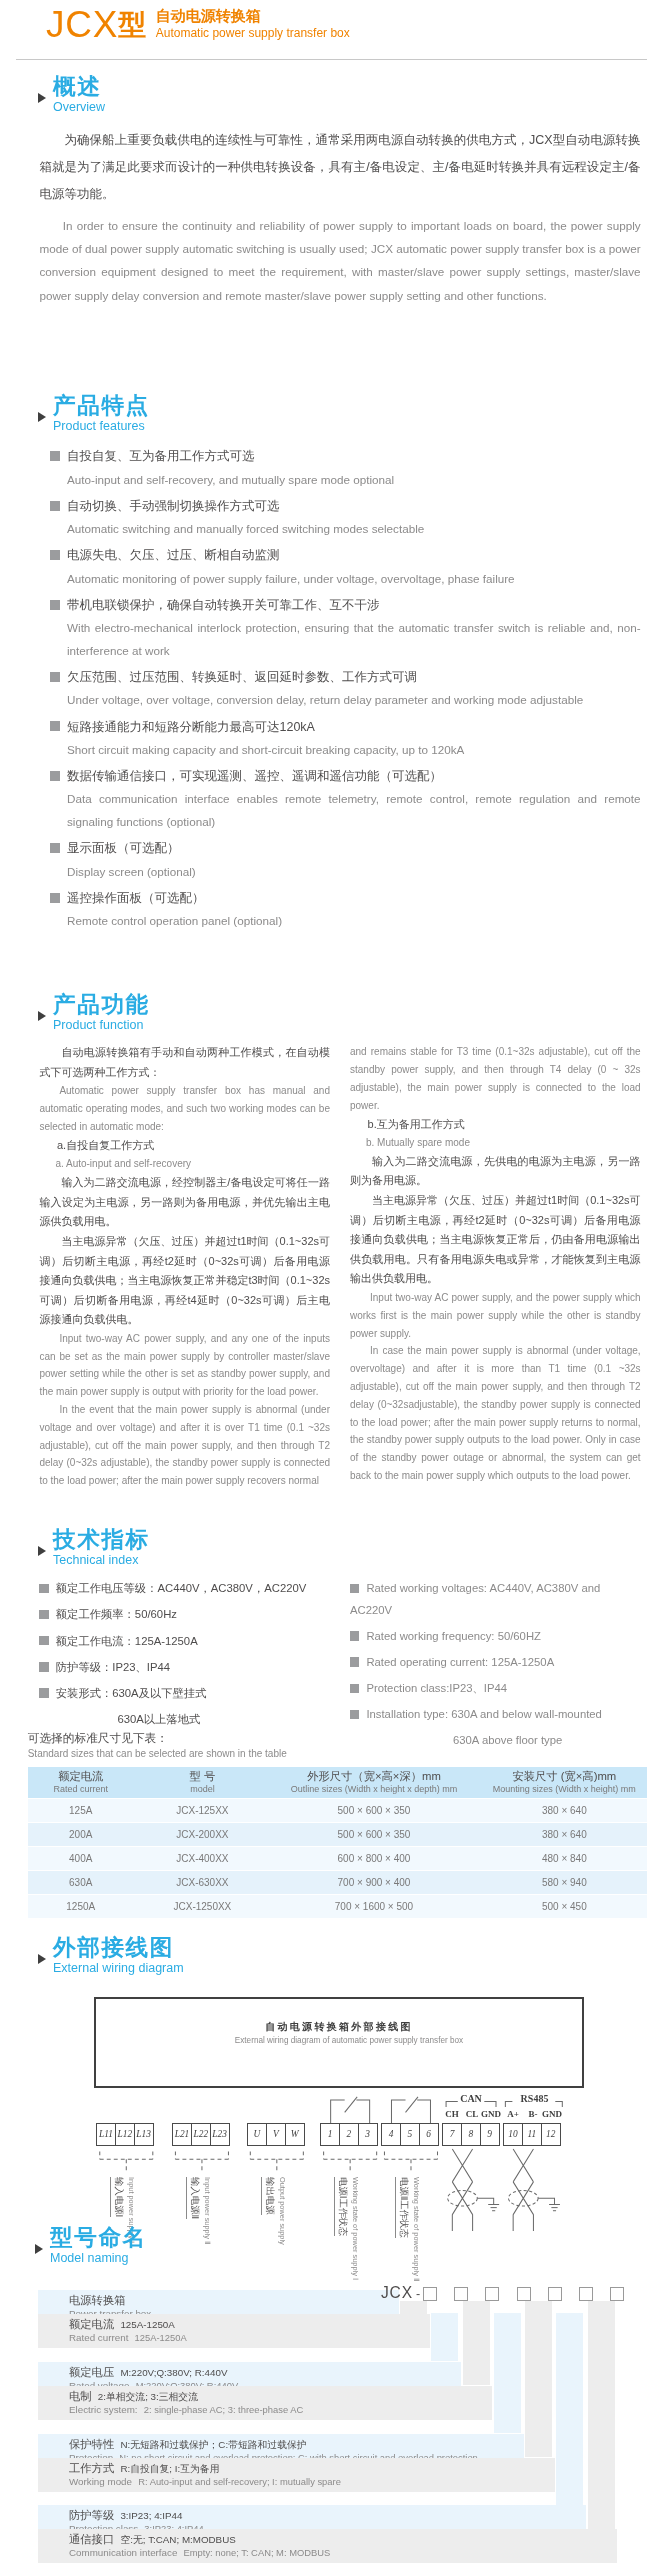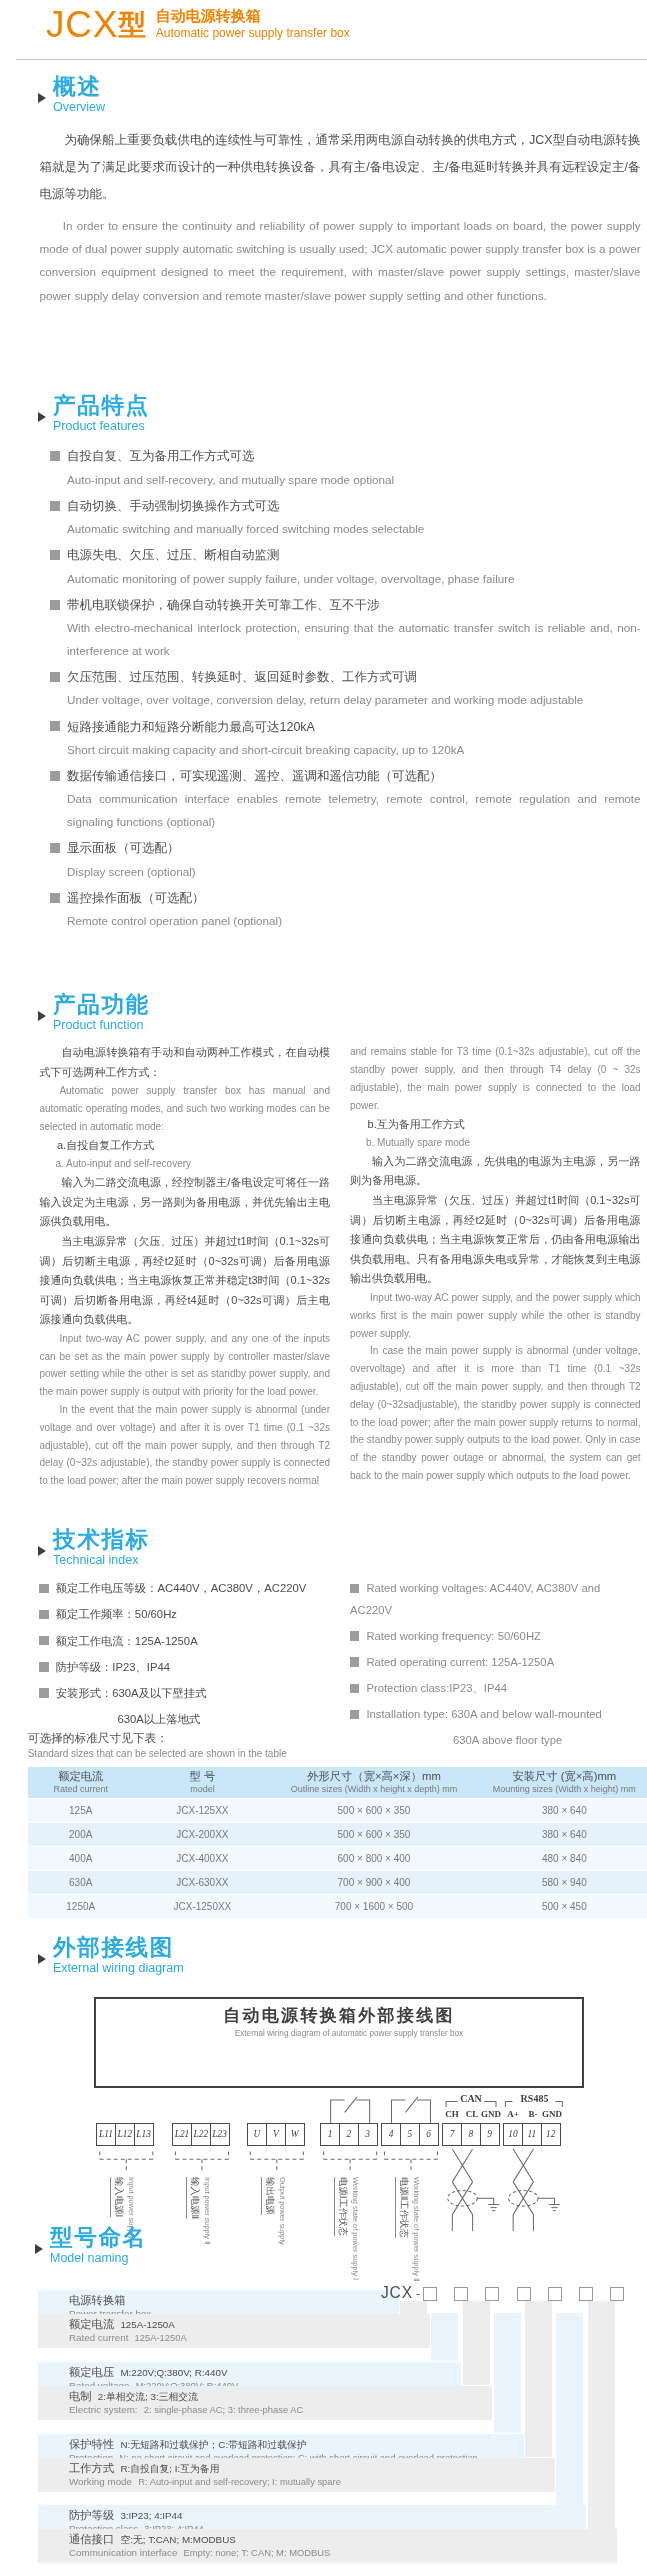--- a/index.html
+++ b/index.html
@@ -46,21 +46,21 @@
   table.sizes{border-collapse:separate;border-spacing:0 1.6px;margin:7.8px 11.7px 0 11.7px;width:624px;}
   table.sizes th{background:#c9e7f8;font-weight:normal;padding:3.1px 1.6px;}
   table.sizes .h-zh{font-size:11.3px;color:#4f4d4d;line-height:1.2;}
   table.sizes .h-en{font-size:9px;color:#7a7979;line-height:1.2;}
   table.sizes td{text-align:center;font-size:10px;color:#7a7979;height:21px;}
   table.sizes tr.r-odd td{background:#f2f9fe;}
   table.sizes tr.r-even td{background:#e5f2fb;}
   
   .wire-area{position:absolute;top:61px;left:0;width:648px;height:234px;}
   .wire-box{position:absolute;top:0;left:78px;width:486px;height:87px;border:2.3px solid #404040;}
-  .w-title-zh{text-align:center;margin-top:5px;font-size:17px;letter-spacing:2.3px;color:#3f3f3f;font-family:"Liberation Serif",serif;font-weight:bold;}
+  .w-title-zh{text-align:center;margin-top:21px;font-size:10px;letter-spacing:2.3px;color:#3f3f3f;font-family:"Liberation Serif",serif;font-weight:bold;}
   .w-title-en{text-align:center;margin-top:1.6px;font-size:8.2px;color:#8c8b8b;margin-left:20px;}
   .tgroup{position:absolute;top:126px;display:flex;font-style:italic;}
   .tbox{box-sizing:border-box;width:20px;height:23.4px;border:1.2px solid #4a4a4a;background:#fff;margin-right:-1.2px;text-align:center;font-size:9.4px;line-height:21px;color:#3f3f3f;font-family:"Liberation Serif",serif;}
   .pin{position:absolute;top:112px;width:20px;text-align:center;font-size:9px;color:#3f3f3f;font-family:"Liberation Serif",serif;font-weight:bold;}
   .bus{position:absolute;top:96px;text-align:center;font-size:10px;color:#3f3f3f;font-family:"Liberation Serif",serif;font-weight:bold;}
   .vlab-zh{position:absolute;transform:rotate(90deg);transform-origin:0 0;white-space:nowrap;font-size:9.4px;color:#4f4d4d;border-bottom:0.8px solid #8a8a8a;padding-bottom:0.8px;}
   .vlab-en{position:absolute;transform:rotate(90deg);transform-origin:0 0;white-space:nowrap;font-size:7.4px;color:#8c8b8b;}
   .wsvg{position:absolute;top:0;left:0;}
   
   .nm-block{position:absolute;top:52px;left:22px;width:613px;height:289px;}

